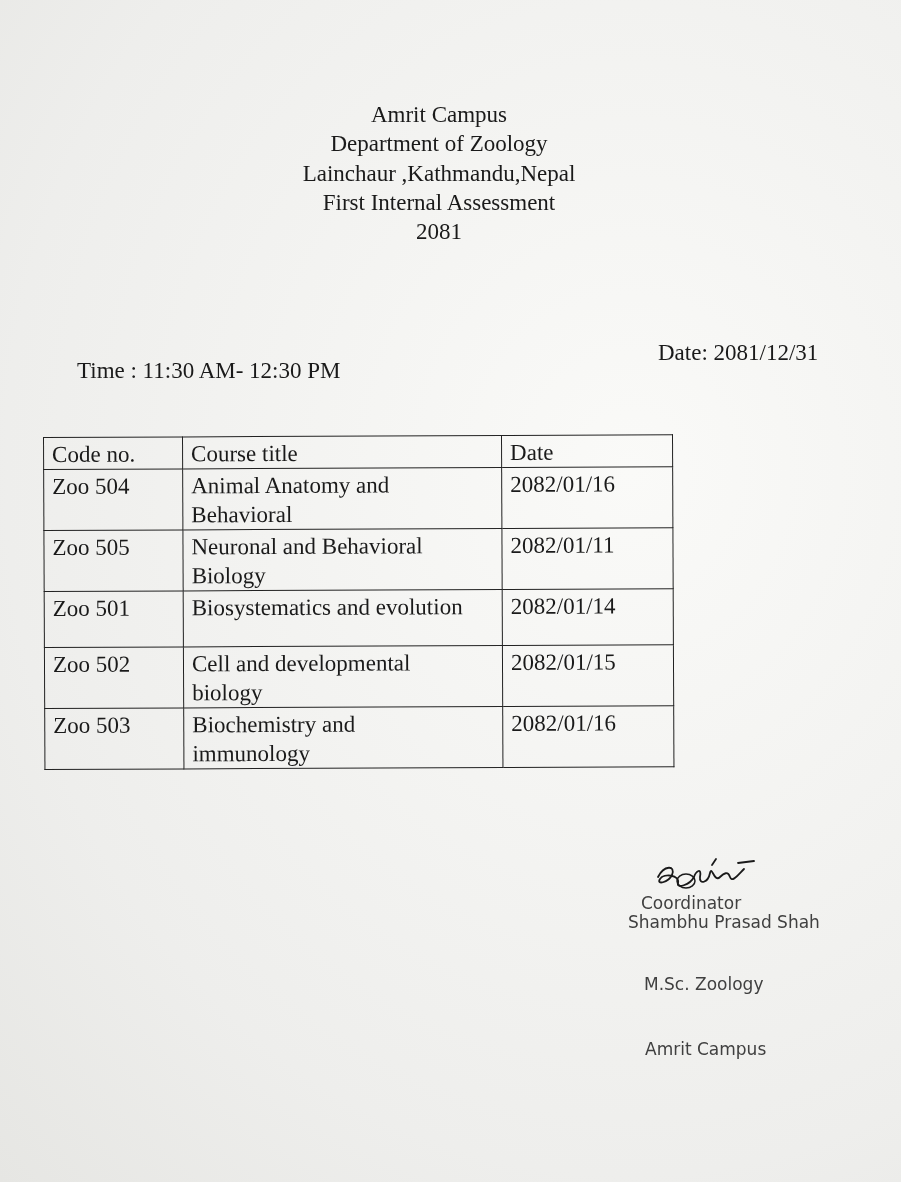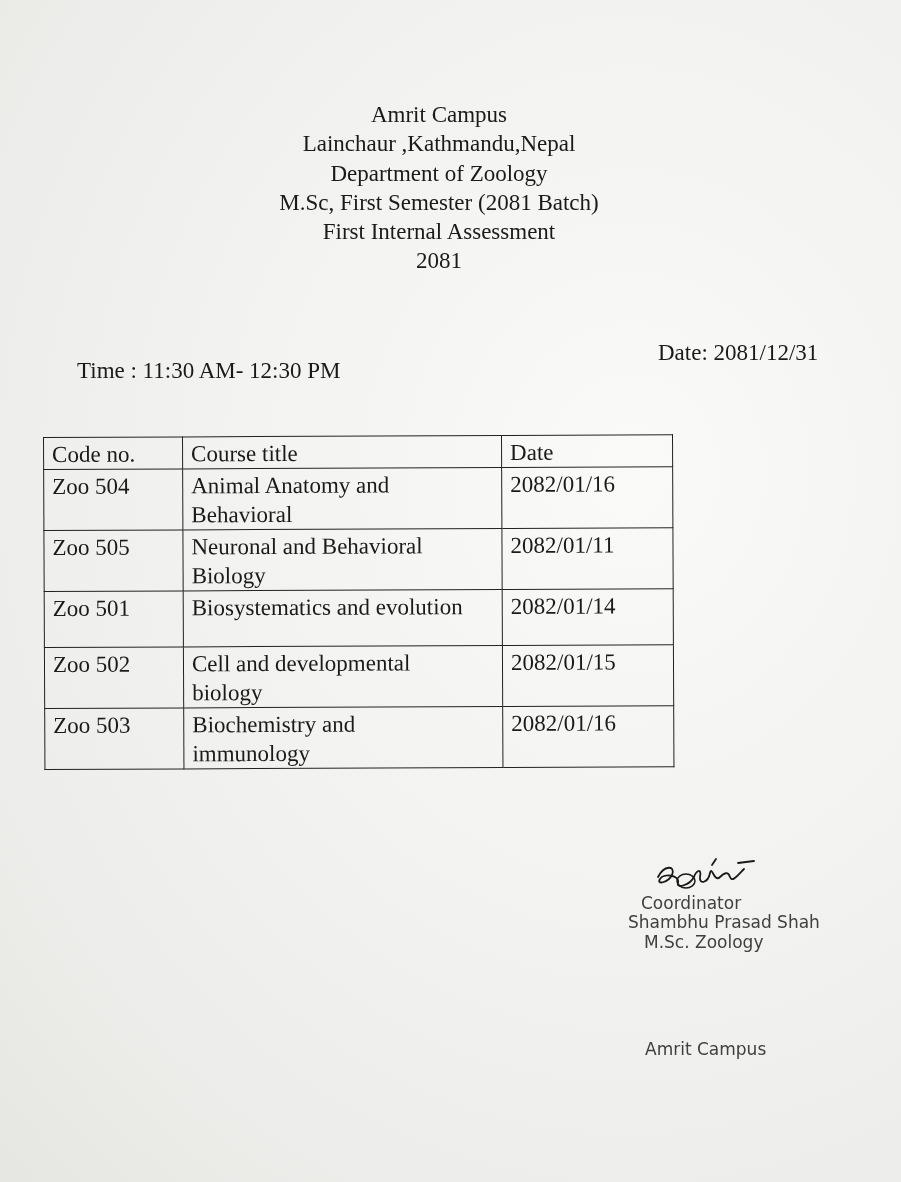--- a/index.html
+++ b/index.html
@@ -40,23 +40,22 @@
   .sig-block {
     position: absolute; font-family: "DejaVu Sans", sans-serif; font-size: 17px;
     color: #404040; white-space: nowrap;
   }
 </style>
 </head>
 <body>
 
 <div class="header">
   <div>Amrit Campus</div>
+  <div>Department of Zoology</div>
   <div>Lainchaur ,Kathmandu,Nepal</div>
-  <div>Department of Zoology</div>
-  <div>M.Sc, First Semester (2081 Batch)</div>
   <div>First Internal Assessment</div>
   <div>2081</div>
 </div>
 
 <div class="time-line">Time : 11:30 AM- 12:30 PM</div>
 <div class="date-line">Date: 2081/12/31</div>
 
 <table class="routine-table">
   <tbody>
       <tr>
@@ -92,14 +91,14 @@
 </tbody>
   </table>
 
 <svg class="signature" viewBox="0 0 110 40">
   <path d="M8 22 C14 10, 26 10, 22 20 C18 28, 6 30, 10 24 C14 18, 30 20, 28 28 C26 34, 40 30, 44 22 C46 16, 52 12, 50 22 C49 30, 58 28, 60 18 C62 10, 64 28, 70 22 C74 18, 78 16, 80 22 C82 28, 88 20, 94 14 M62 10 L66 4 M88 8 L104 6" fill="none" stroke="#1a1a1a" stroke-width="1.8" stroke-linecap="round"></path>
   <ellipse cx="36" cy="26" rx="9" ry="7" fill="none" stroke="#1a1a1a" stroke-width="1.5"></ellipse>
 </svg>
 
 <div class="sig-block" style="left:641px; top:893px;">Coordinator</div>
 <div class="sig-block" style="left:628px; top:912px;">Shambhu Prasad Shah</div>
-<div class="sig-block" style="left:644px; top:932px;text-align:center;">M.Sc. Zoology</div>
+<div class="sig-block" style="left:644px; top:974px;text-align:center;">M.Sc. Zoology</div>
 <div class="sig-block" style="left:645px; top:1039px;">Amrit Campus</div>
 
 </body></html>

